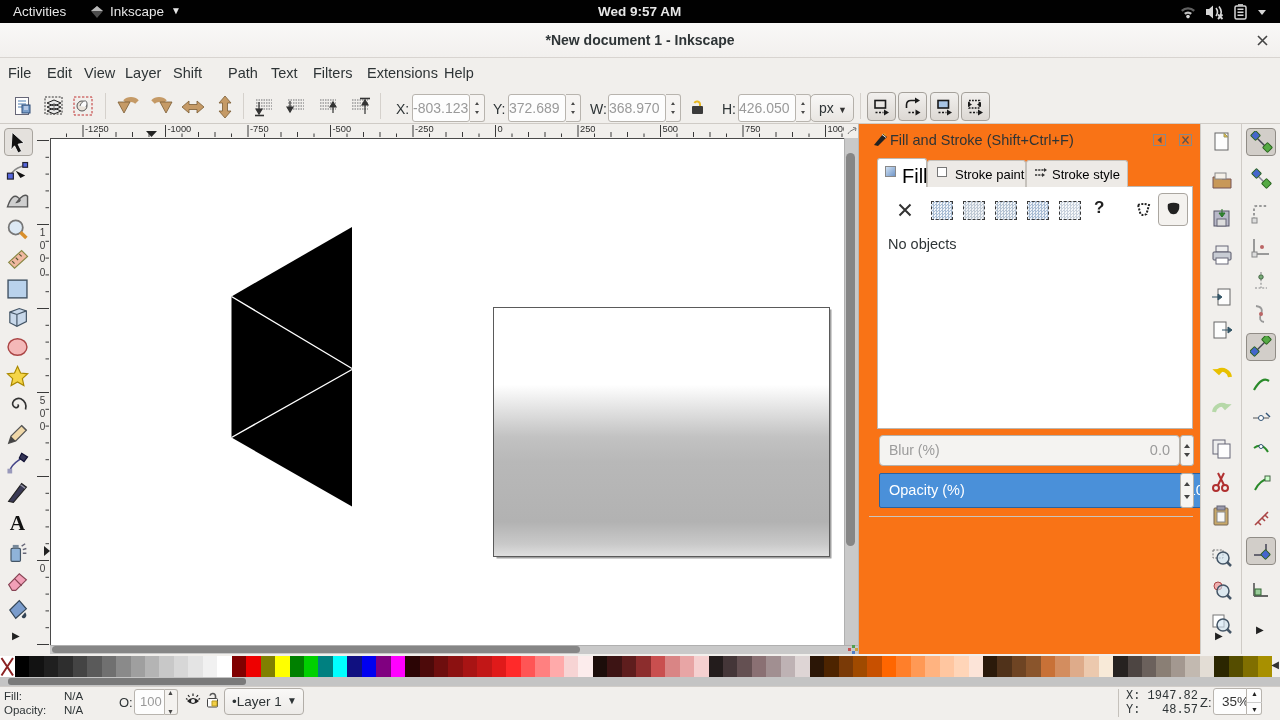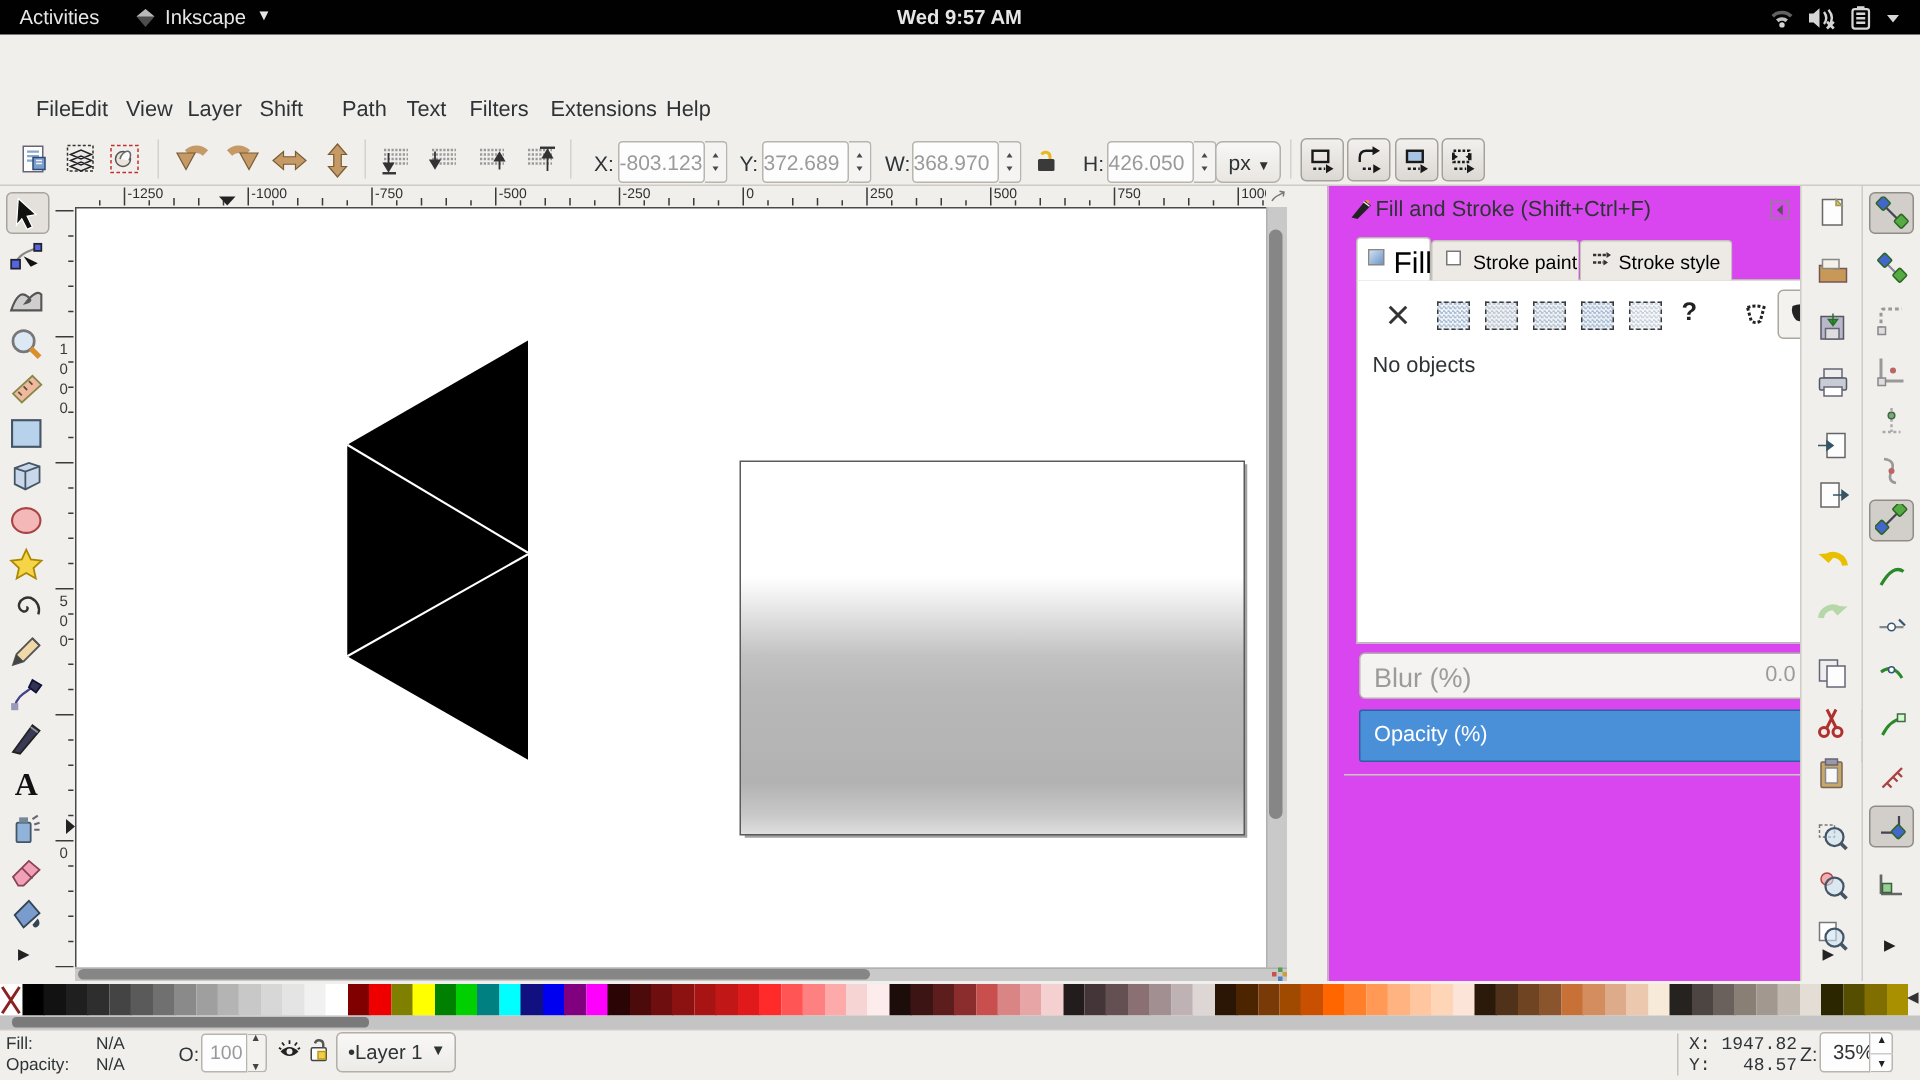--- a/index.html
+++ b/index.html
@@ -8,21 +8,21 @@
 #titlebar{left:0;top:23px;width:1280px;height:35px;background:linear-gradient(#f9f8f7,#f2f0ee);border-bottom:1px solid #d8d4d0;color:#2e3436}
 #menubar{left:0;top:58px;width:1280px;height:30px;background:#f1efec;color:#2e3436;font-size:14.5px}
 .mi{position:absolute;top:7px}
 #toolbar{left:0;top:88px;width:1280px;height:36px;background:#f1efec;border-bottom:1px solid #cfcbc6}
 #canvas{left:50px;top:138px;width:794px;height:507px;background:#fff;border-left:1px solid #4a4a4a;border-top:1px solid #4a4a4a}
 #toolbox{left:0;top:124px;width:36px;height:530px;background:#f1efec}
 #vscroll{left:844px;top:138px;width:14px;height:516px;background:#c9c9c9;border-left:1px solid #b0b0b0}
 #vthumb{left:846px;top:153px;width:9px;height:393px;background:#868686;border-radius:5px}
 #hscroll{left:50px;top:645px;width:808px;height:9px;background:#c9c9c9;border-top:1px solid #b0b0b0}
 #hthumb{left:52px;top:646px;width:528px;height:7px;background:#868686;border-radius:4px}
-#panel{left:885px;top:124px;width:342px;height:530px;background:#d946ef;border-left:1px solid #bbb7b2}
+#panel{left:858px;top:124px;width:342px;height:530px;background:#f97316;border-left:1px solid #bbb7b2}
 #cmdcol{left:1200px;top:124px;width:41px;height:530px;background:#f1efec;border-left:1px solid #cfcbc6}
 #snapcol{left:1241px;top:124px;width:39px;height:530px;background:#f1efec;border-left:1px solid #cfcbc6}
 #palette{left:0;top:654px;width:1280px;height:23px;background:#f1efec}
 #palette i{position:absolute;top:2px;height:21px}
 #palscroll{left:0;top:677px;width:1280px;height:9px;background:#c4c4c4}
 #palthumb{left:8px;top:678px;width:238px;height:7px;background:#7a7a7a;border-radius:3px}
 #statusbar{left:0;top:686px;width:1280px;height:34px;background:#f1efec;border-top:1px solid #d0ccc8;color:#2e3436}
 .fld{position:absolute;height:28px;background:#fdfdfd;border:1px solid #b8b4ae;border-radius:3px;color:#9a9a9a;font-size:14px;line-height:26px;padding-left:8px;top:6px}
 .spin{position:absolute;width:15px;height:28px;top:6px;background:#f6f4f2;border:1px solid #b8b4ae;border-left:none;border-radius:0 3px 3px 0}
 .spin:before{content:"";position:absolute;left:4.5px;top:5px;border:2.8px solid transparent;border-bottom:3.8px solid #4a4a4a}
@@ -53,22 +53,28 @@
           <path d="M38 10.5l4.5 4.5M42.5 10.5 38 15" stroke="#d6d6d6" stroke-width="1.8"></path>
         </g>
       <g fill="none" stroke="#d6d6d6" stroke-width="1.5">
           <rect x="55" y="2" width="11" height="13" rx="1.5"></rect>
           <path d="M58 0.9h5"></path>
           <path d="M57.5 5.2h6M57.5 8.2h6M57.5 11.2h6" stroke-width="1.6"></path>
         </g>
       <path d="M78 6h8l-4 5z" fill="#d6d6d6"></path>
     </svg>
   </div>
+  <div id="titlebar" class="abs">
+    <div style="position:absolute;left:0;right:0;top:9px;text-align:center;font-weight:bold;font-size:14px">*New document 1 - Inkscape</div>
+    <svg style="position:absolute;left:1256px;top:11px" width="13" height="13" viewBox="0 0 13 13">
+        <path d="M2 2l9 9M11 2l-9 9" stroke="#444" stroke-width="1.6"></path>
+      </svg>
+  </div>
   <div id="menubar" class="abs">
-    <span class="mi" style="left:24px">File</span>
+    <span class="mi" style="left:8px">File</span>
       <span class="mi" style="left:47px">Edit</span>
     <span class="mi" style="left:84px">View</span>
       <span class="mi" style="left:125px">Layer</span>
     <span class="mi" style="left:173px">Shift</span>
       <span class="mi" style="left:228px">Path</span>
     <span class="mi" style="left:271px">Text</span>
       <span class="mi" style="left:313px">Filters</span>
     <span class="mi" style="left:367px">Extensions</span>
       <span class="mi" style="left:444px">Help</span>
   </div>
@@ -340,21 +346,21 @@
       <span style="position:absolute;left:235px;top:74px;font-size:17px;font-weight:bold;color:#222">?</span>
       <svg style="position:absolute;left:276px;top:78px" width="17" height="17" viewBox="0 0 17 17">
         <path d="M3 3q5-2 11 0l-2.5 9q-3 2-6 0z" fill="none" stroke="#222" stroke-width="2" stroke-dasharray="2 1.4"></path>
       </svg>
       <div style="position:absolute;left:299px;top:69px;width:30px;height:33px;background:#f4f2ef;border:1px solid #aaa6a0;border-radius:4px"></div>
       <svg style="position:absolute;left:306px;top:77px" width="17" height="17" viewBox="0 0 17 17">
         <path d="M3 3q5.5-2.5 11 0 1.5 5-2.5 9.5-3 1.5-6 0Q1.5 8 3 3z" fill="#222"></path>
       </svg>
       <span style="position:absolute;left:29px;top:112px;font-size:14.5px;color:#2e3436">No objects</span>
       <div style="position:absolute;left:20px;top:311px;width:301px;height:31px;background:#f4f3f1;border:1px solid #b5b1ab;border-radius:4px;">
-        <span style="position:absolute;left:9px;top:6px;font-size:18px;color:#9b9b9b">Blur (%)</span>
+        <span style="position:absolute;left:9px;top:6px;font-size:14px;color:#9b9b9b">Blur (%)</span>
         <span style="position:absolute;right:9px;top:6px;font-size:14.5px;color:#9b9b9b">0.0</span>
       </div>
       <div class="pspin" style="left:321px;top:311px;height:31px"></div>
       <div style="position:absolute;left:20px;top:349px;width:355px;height:35px;background:#4a90d9;border:1px solid #2a62a0;border-radius:2px;">
         <span style="position:absolute;left:9px;top:8px;font-size:14.5px;color:#fff">Opacity (%)</span>
         <span style="position:absolute;right:9px;top:8px;font-size:14.5px;color:#fff">100.0</span>
       </div>
       <div class="pspin" style="left:321px;top:349px;height:35px"></div>
       <div style="position:absolute;left:10px;top:392px;width:324px;height:1px;background:#c9c5bf"></div>
     </div>

